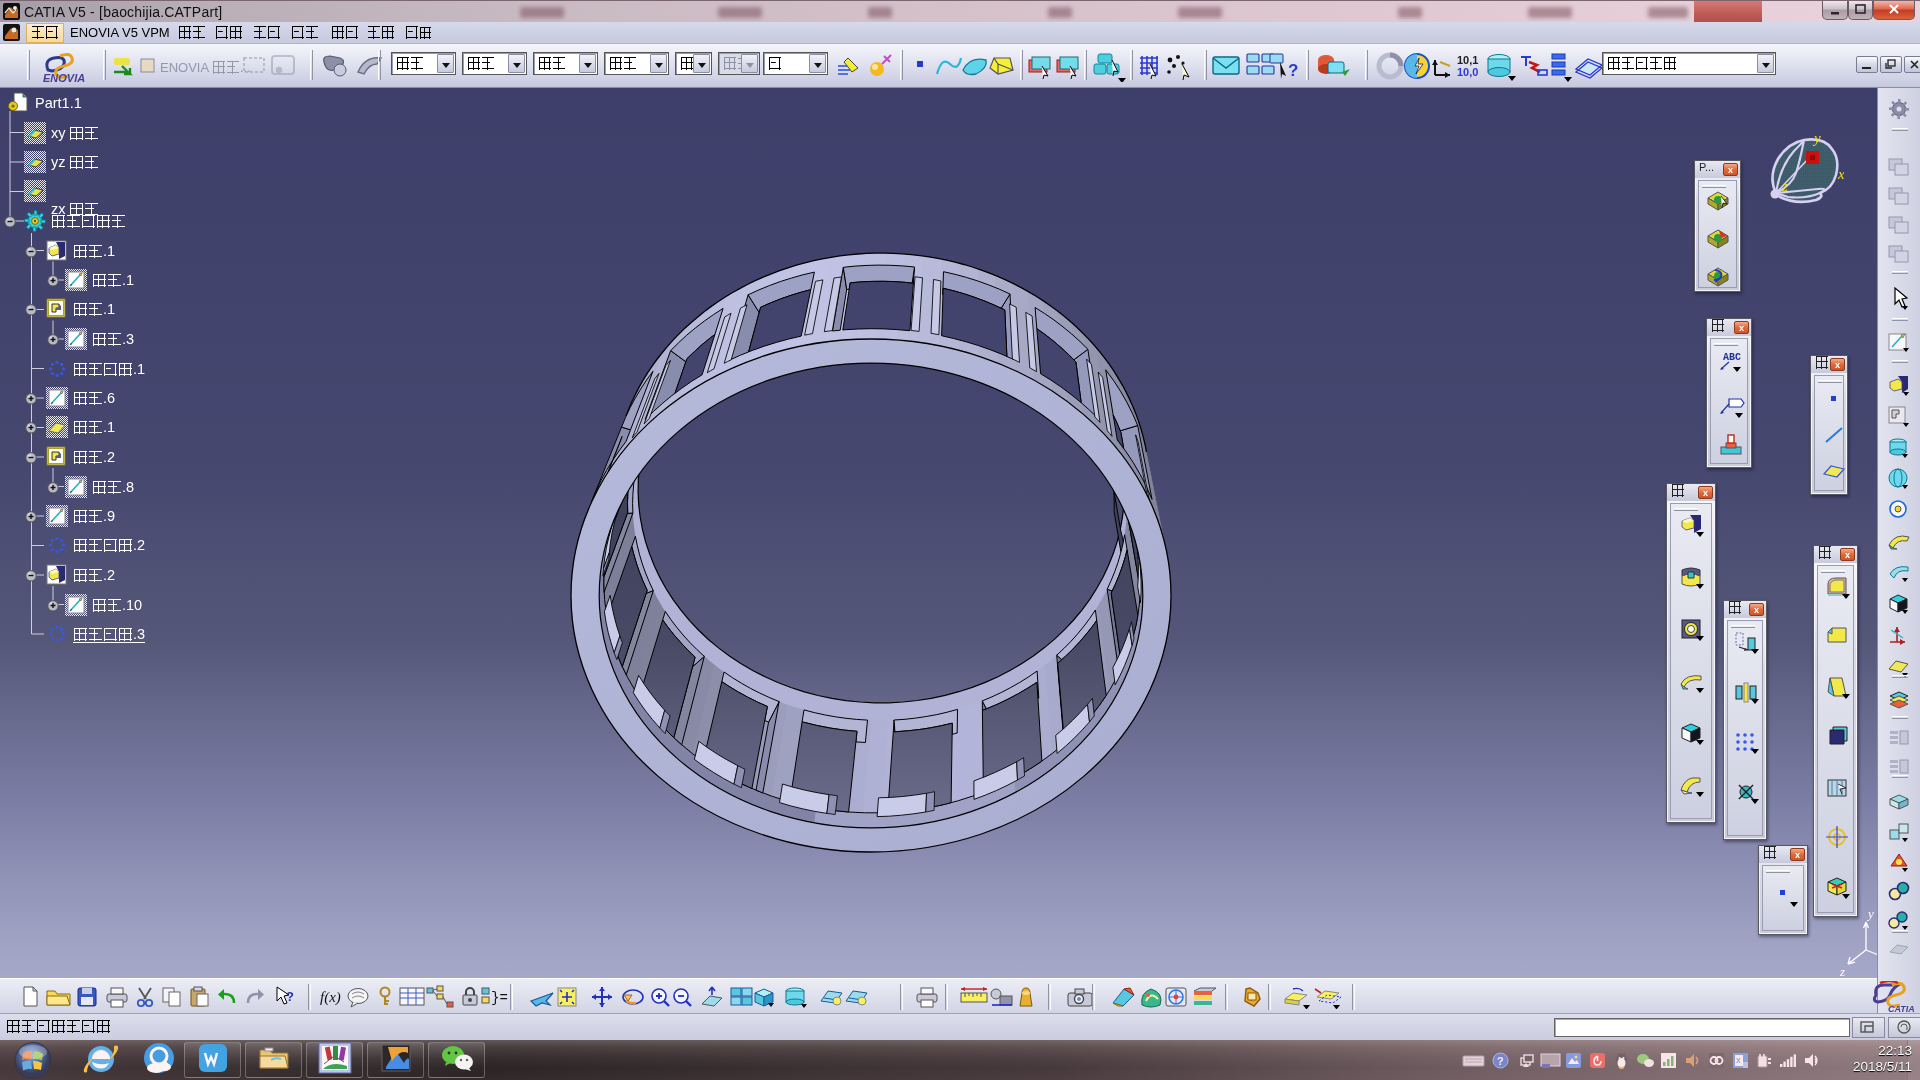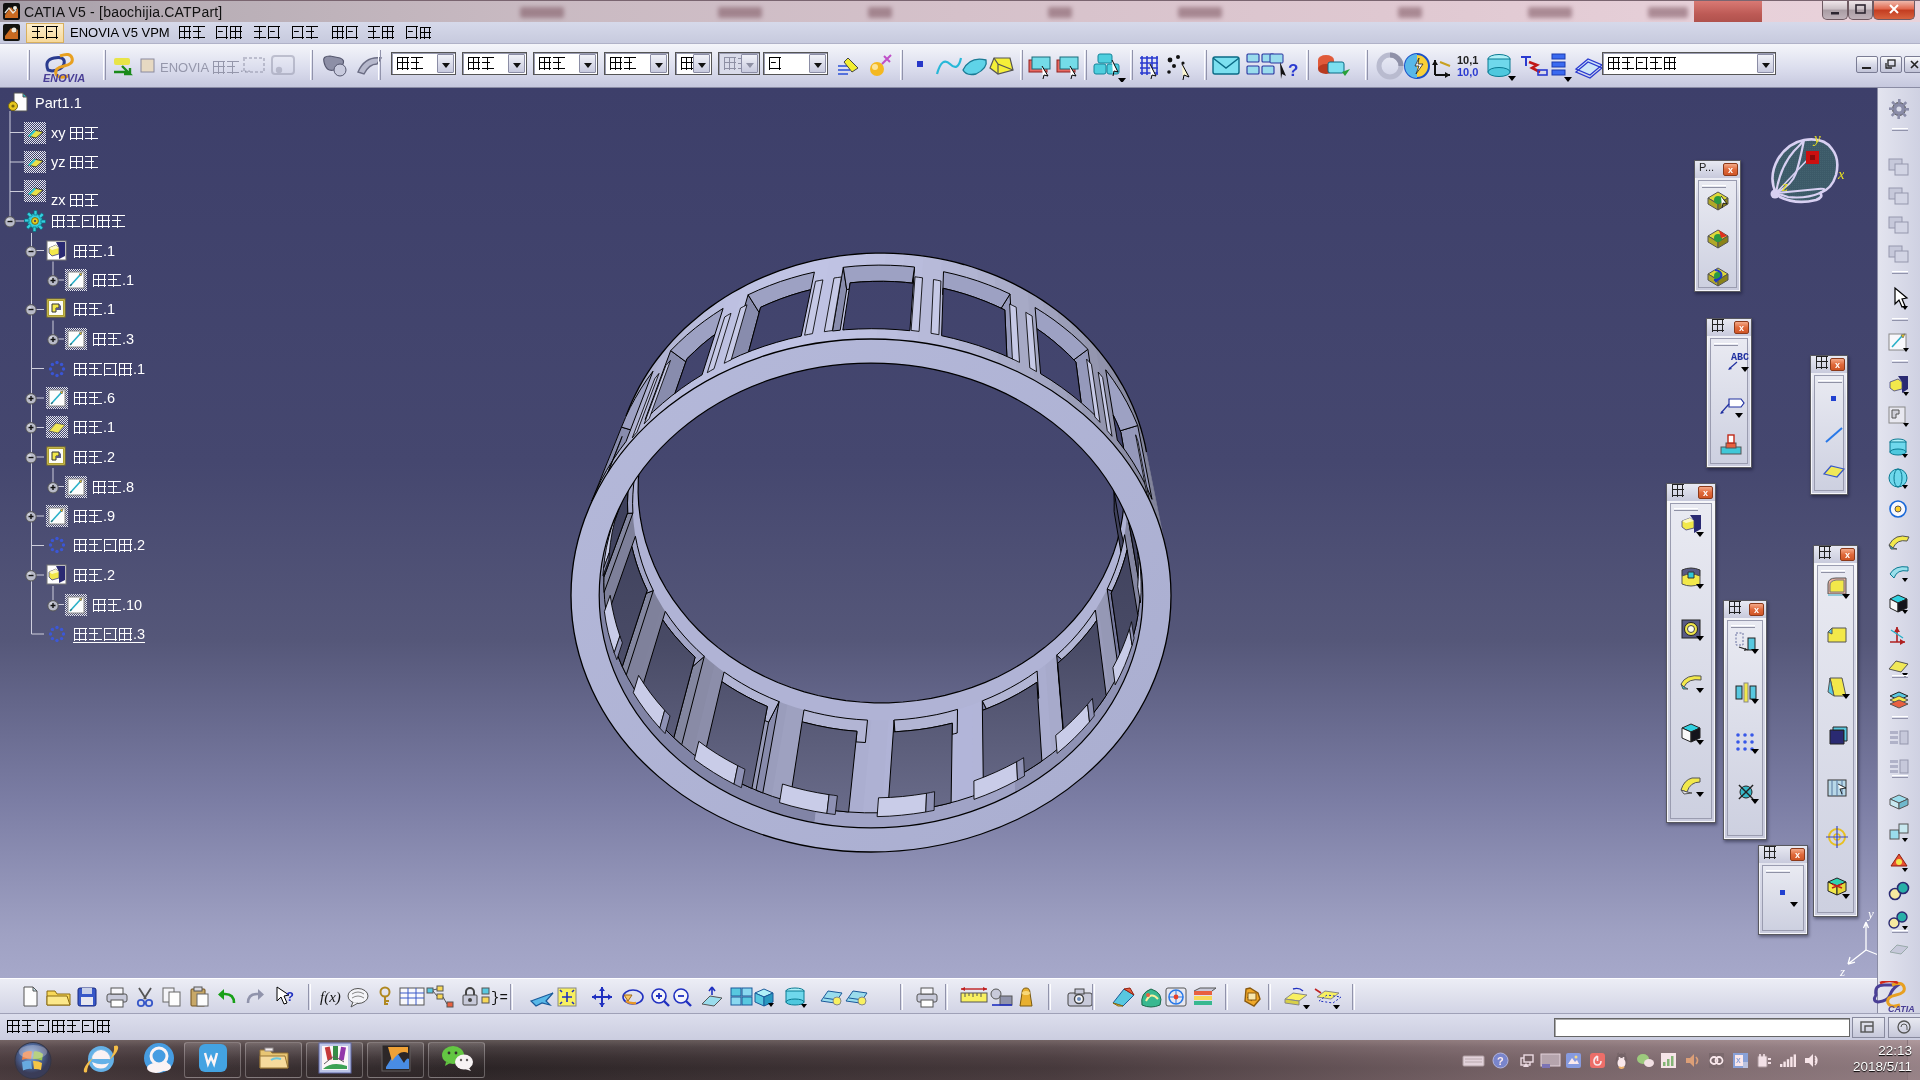--- a/index.html
+++ b/index.html
@@ -592,21 +592,21 @@
             <path d="M4 14 L10 8 L12 9 L6 15 Z" fill="#30c8d8"></path>
           </svg></span>
         <span class="ab" style="left:51px;top:3px;white-space:nowrap">yz <i class="cj"></i><i class="cj t"></i></span>
       </div>
 <div class="trow" style="left:0;top:92px">
         <span class="ab" style="left:24px;top:0px"><svg width="22" height="22">
             <rect width="22" height="22" fill="url(#dth)"></rect>
             <path d="M4 14 L10 8 L19 10 L12 16 Z" fill="#e8e04a" stroke="#222" stroke-width="0.8"></path>
             <path d="M4 14 L10 8 L12 9 L6 15 Z" fill="#30c8d8"></path>
           </svg></span>
-        <span class="ab" style="left:51px;top:12px;white-space:nowrap">zx <i class="cj"></i><i class="cj t"></i></span>
+        <span class="ab" style="left:51px;top:21px;white-space:nowrap">zx <i class="cj"></i><i class="cj t"></i></span>
       </div>
 <div class="trow" style="left:0;top:122px">
         <span class="ab" style="left:4px;top:5px"><svg width="12" height="12">
             <circle cx="6" cy="5.8" r="5.2" fill="#b8bac8" stroke="#555"></circle>
             <circle cx="4.5" cy="4" r="1.8" fill="#dcdee8" opacity="0.8"></circle>
             <path d="M3.5 5.5 H8.5" stroke="#111" stroke-width="1.4"></path>
           </svg></span>
         <span class="ab" style="left:24px;top:0px"><svg width="22" height="22">
             <circle cx="11" cy="11" r="7.5" fill="#34d0e0" stroke="#0c6a7a"></circle>
             <rect x="10" y="0.5" width="3" height="4.5" fill="#34d0e0" stroke="#0c6a7a" stroke-width="0.7" transform="rotate(0 11 11)"></rect>
@@ -845,21 +845,21 @@
           <circle cx="13" cy="12" r="4" fill="#2a9a40"></circle>
           <path d="M10 6 A7 5 0 1 1 9 16" fill="none" stroke="#2038c8" stroke-width="2"></path>
           <path d="M9 16 l5 -1 l-3 4 z" fill="#2038c8"></path>
         </svg></div>
     </div>
 <div class="pal" style="left:1706px;top:230px;width:46px;height:150px">
       <div class="tit"><i class="cj"></i></div>
       <div class="xb">x</div>
       <div class="well"></div>
       <div class="hgrip"></div>
-      <div class="ab" style="left:18px;top:30px"><svg width="28" height="26">
+      <div class="ab" style="left:10px;top:30px"><svg width="28" height="26">
           <text x="6" y="11" font-size="10" font-weight="bold" fill="#2030a0" font-family="Liberation Mono">ABC</text>
           <path d="M4 20 L12 13" stroke="#2030a0" stroke-width="1.2"></path>
           <path d="M3 21 l4 -1 l-2 -2 z" fill="#2030a0"></path>
           <path d="M22 22 l8 0 l-4 5 z" fill="#000" transform="translate(-6 -4)"></path>
         </svg></div>
       <div class="ab" style="left:10px;top:72px"><svg width="28" height="26">
           <path d="M12 8 L24 8 L27 12 L24 16 L12 16 Z" fill="#fff" stroke="#2030a0" stroke-width="1.2"></path>
           <path d="M4 22 L12 13" stroke="#2030a0" stroke-width="1.2"></path>
           <path d="M3 23 l4 -1 l-2 -2 z" fill="#2030a0"></path>
         </svg><div class="ab" style="left:18px;top:22px;width:0;height:0;border:4px solid transparent;border-top:5px solid #000"></div></div>

